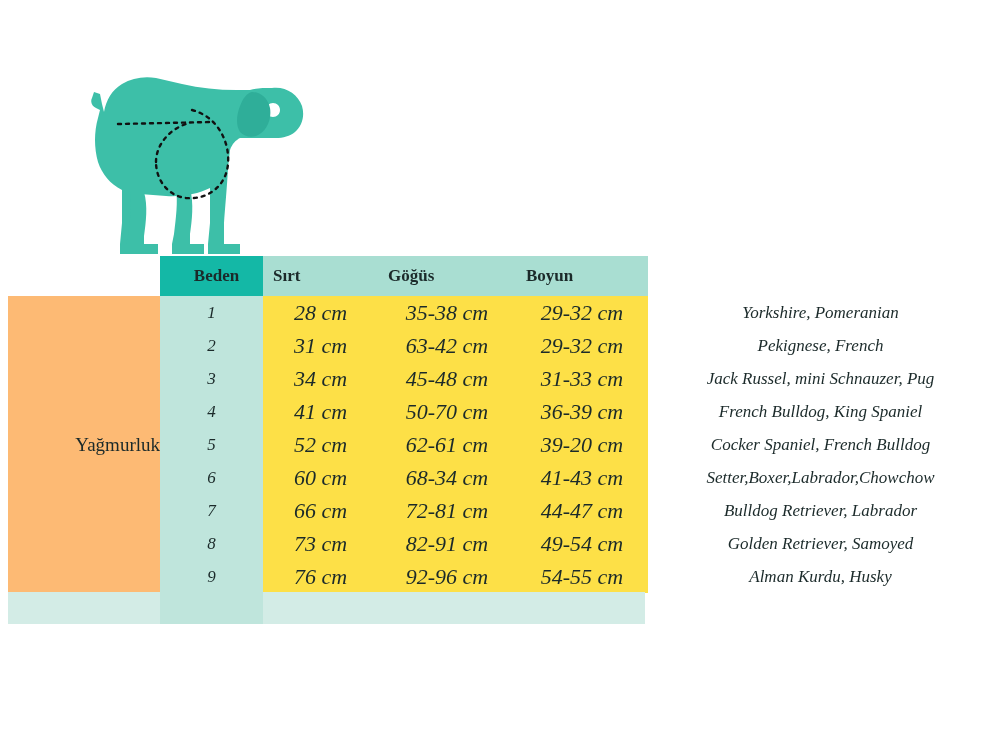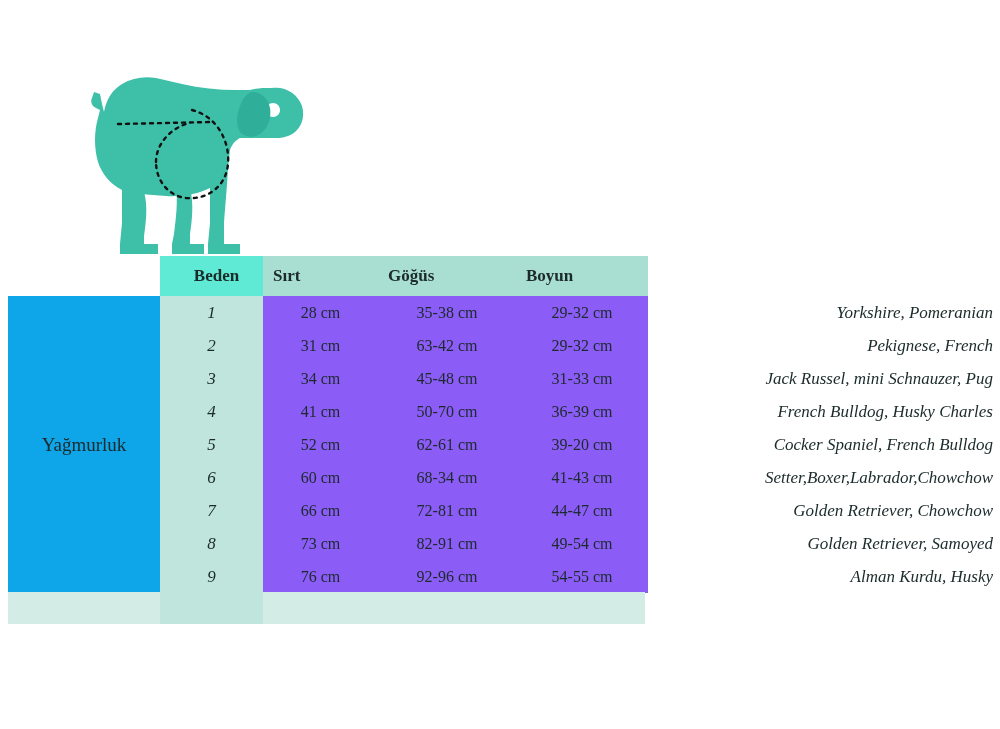--- a/index.html
+++ b/index.html
@@ -64,54 +64,55 @@
   tr.header-row td {
     height: 40px;
     background: #a9ded2;
     font-weight: bold;
     font-size: 17px;
     color: #1b2a2a;
     text-align: center;
     font-family: "Liberation Serif", serif;
   }
   tr.header-row td.h-empty { background: #ffffff; }
-  tr.header-row td.h-beden { background: #5eead4; padding-left: 10px; }
+  tr.header-row td.h-beden { background: #14b8a6; padding-left: 10px; }
   tr.header-row td.h-sirt,
   tr.header-row td.h-gogus,
   tr.header-row td.h-boyun { background: #a9ded2; text-align: left; padding-left: 10px; }
   tr.header-row td.h-breeds { background: #ffffff; }
 
   
   td.cell-label {
-    background: #0ea5e9;
+    background: #fdba74;
     font-size: 19px;
     color: #1b2a2a;
-    text-align: center;
+    text-align: right;
     padding-left: 14px;
     font-family: "Liberation Serif", serif;
   }
   td.cell-beden {
     background: #bfe5dc;
     font-style: italic;
     font-size: 17px;
     text-align: center;
     color: #1b2a2a;
     border-bottom: 1px solid #ffffff;
   }
   td.cell-num {
-    background: #8b5cf6;
-    font-size: 16px;
+    background: #fde047;
+    font-style: italic;
+    font-size: 22px;
     text-align: center;
     color: #1b2a2a;
   }
   td.cell-breeds {
     background: #ffffff;
     font-style: italic;
     font-size: 17px;
-    text-align: right;
+    text-align: center;
     padding-left: 10px;
     color: #1b2a2a;
     white-space: nowrap;
   }
   tr.data-row td { height: 33px; }
 
   .bottom-fill {
     position: absolute;
     left: 8px;
     top: 592px;
@@ -266,42 +267,42 @@
           <td class="cell-num">34 cm</td>
           <td class="cell-num">45-48 cm</td>
           <td class="cell-num">31-33 cm</td>
           <td class="cell-breeds">Jack Russel, mini Schnauzer, Pug</td>
         </tr>
         <tr class="data-row">
           <td class="cell-beden">4</td>
           <td class="cell-num">41 cm</td>
           <td class="cell-num">50-70 cm</td>
           <td class="cell-num">36-39 cm</td>
-          <td class="cell-breeds">French Bulldog, Husky Charles</td>
+          <td class="cell-breeds">French Bulldog, King Spaniel</td>
         </tr>
         <tr class="data-row">
           <td class="cell-beden">5</td>
           <td class="cell-num">52 cm</td>
           <td class="cell-num">62-61 cm</td>
           <td class="cell-num">39-20 cm</td>
           <td class="cell-breeds">Cocker Spaniel, French Bulldog</td>
         </tr>
         <tr class="data-row">
           <td class="cell-beden">6</td>
           <td class="cell-num">60 cm</td>
           <td class="cell-num">68-34 cm</td>
           <td class="cell-num">41-43 cm</td>
           <td class="cell-breeds">Setter,Boxer,Labrador,Chowchow</td>
         </tr>
         <tr class="data-row">
           <td class="cell-beden">7</td>
           <td class="cell-num">66 cm</td>
           <td class="cell-num">72-81 cm</td>
           <td class="cell-num">44-47 cm</td>
-          <td class="cell-breeds">Golden Retriever, Chowchow</td>
+          <td class="cell-breeds">Bulldog Retriever, Labrador</td>
         </tr>
         <tr class="data-row">
           <td class="cell-beden">8</td>
           <td class="cell-num">73 cm</td>
           <td class="cell-num">82-91 cm</td>
           <td class="cell-num">49-54 cm</td>
           <td class="cell-breeds">Golden Retriever, Samoyed</td>
         </tr>
         <tr class="data-row">
           <td class="cell-beden">9</td>

